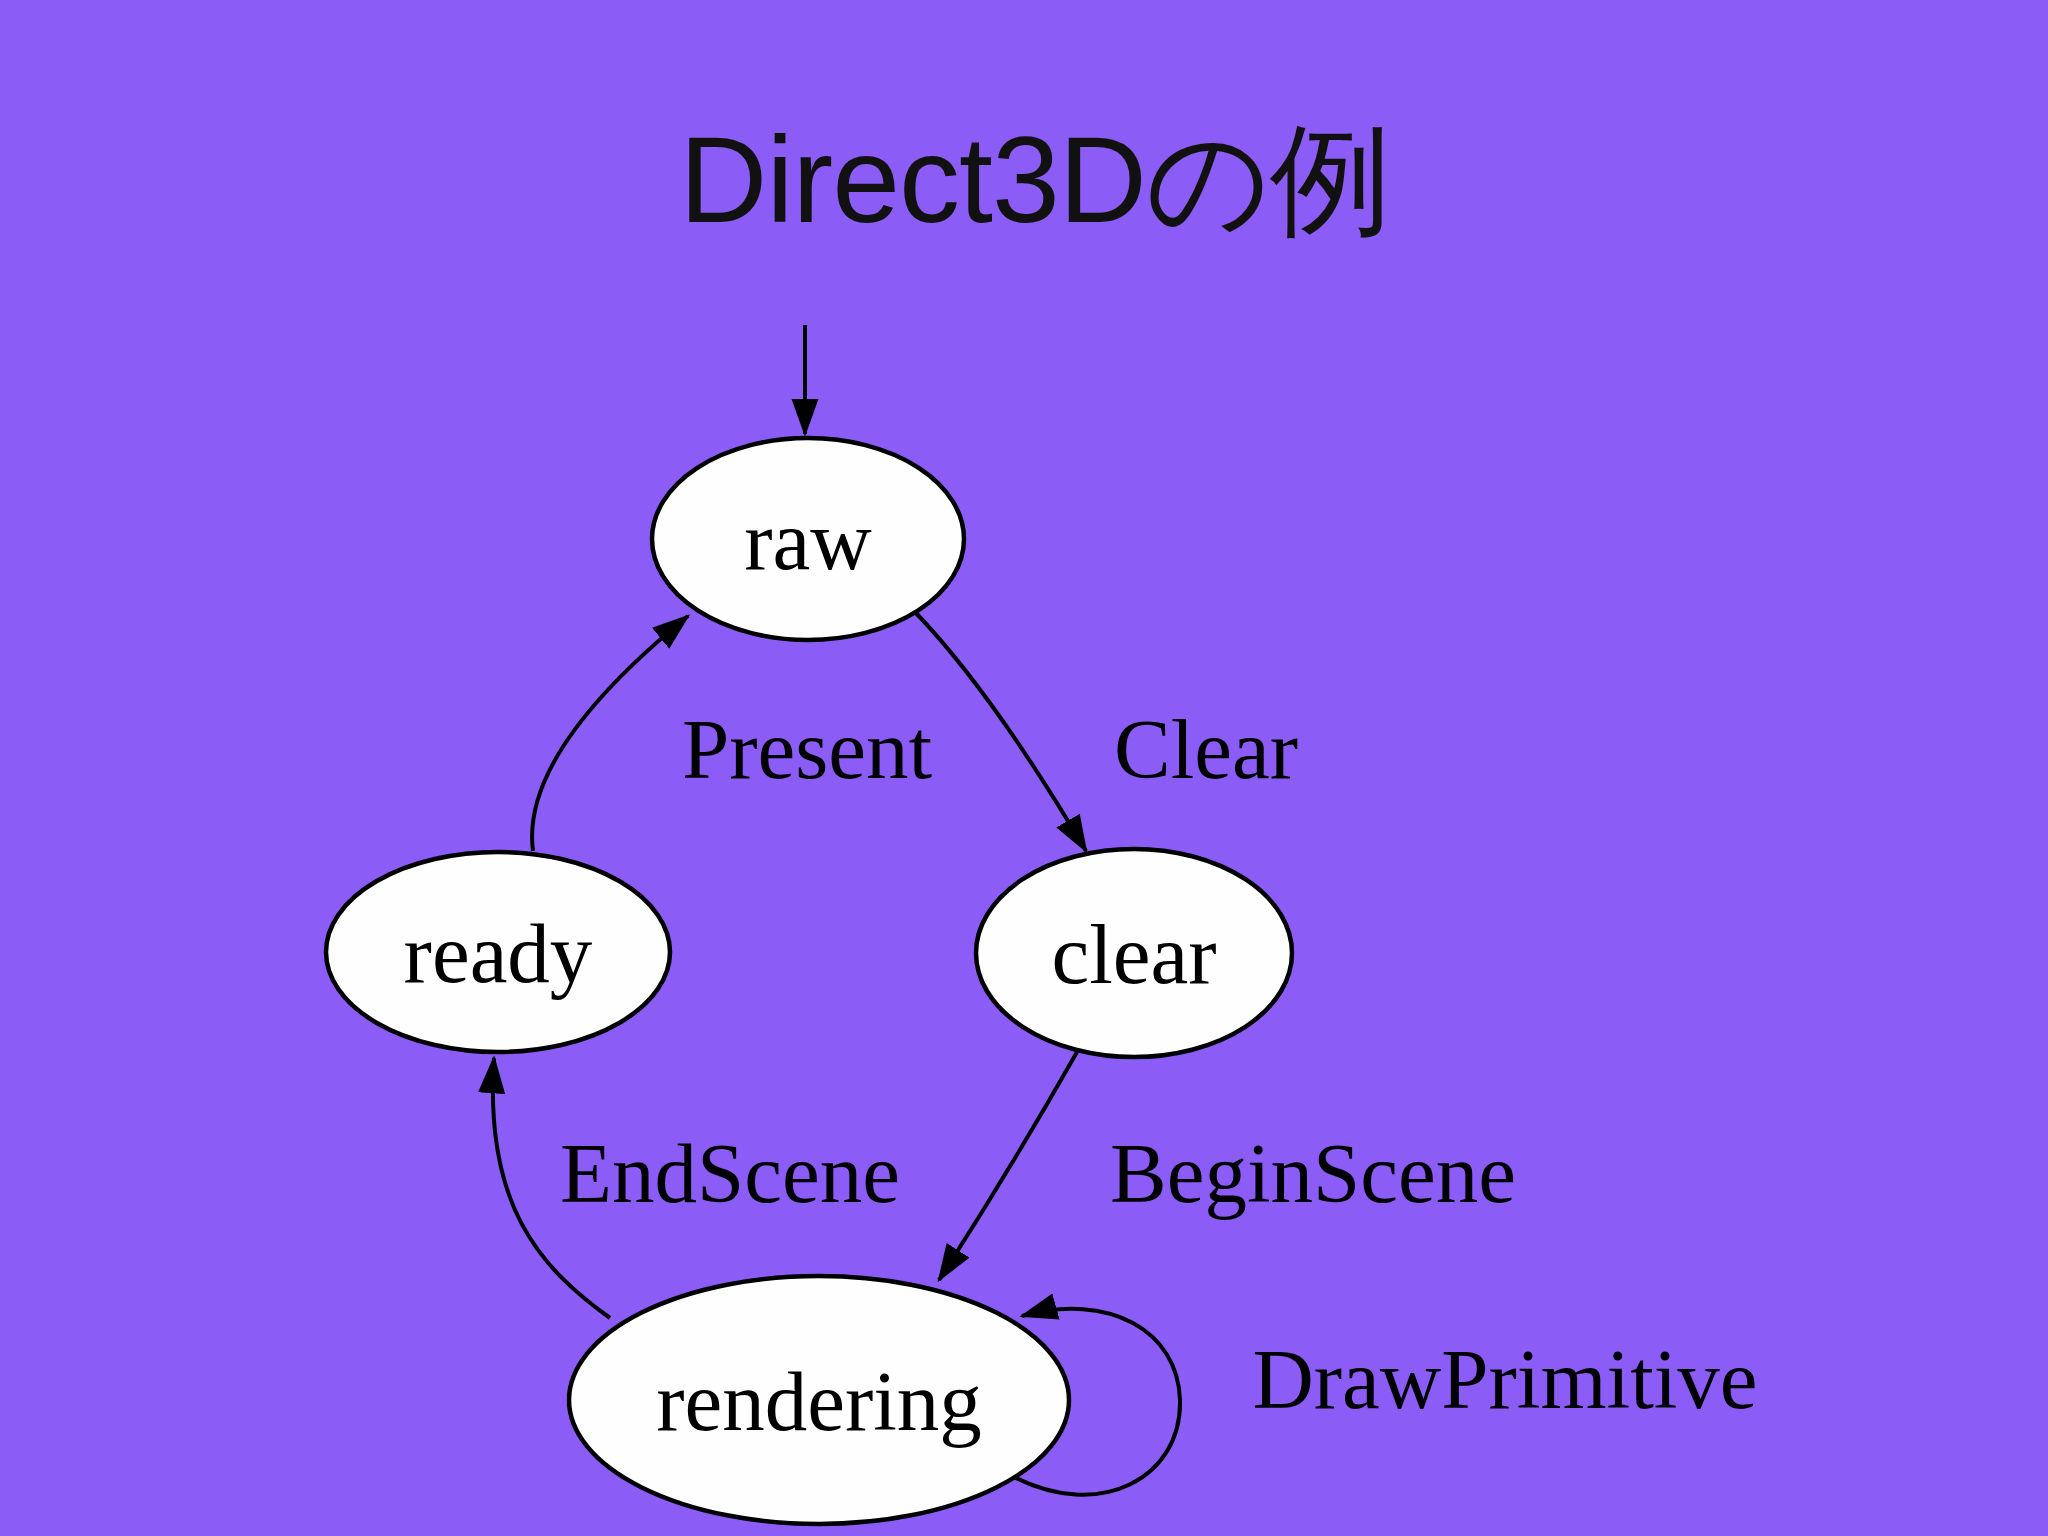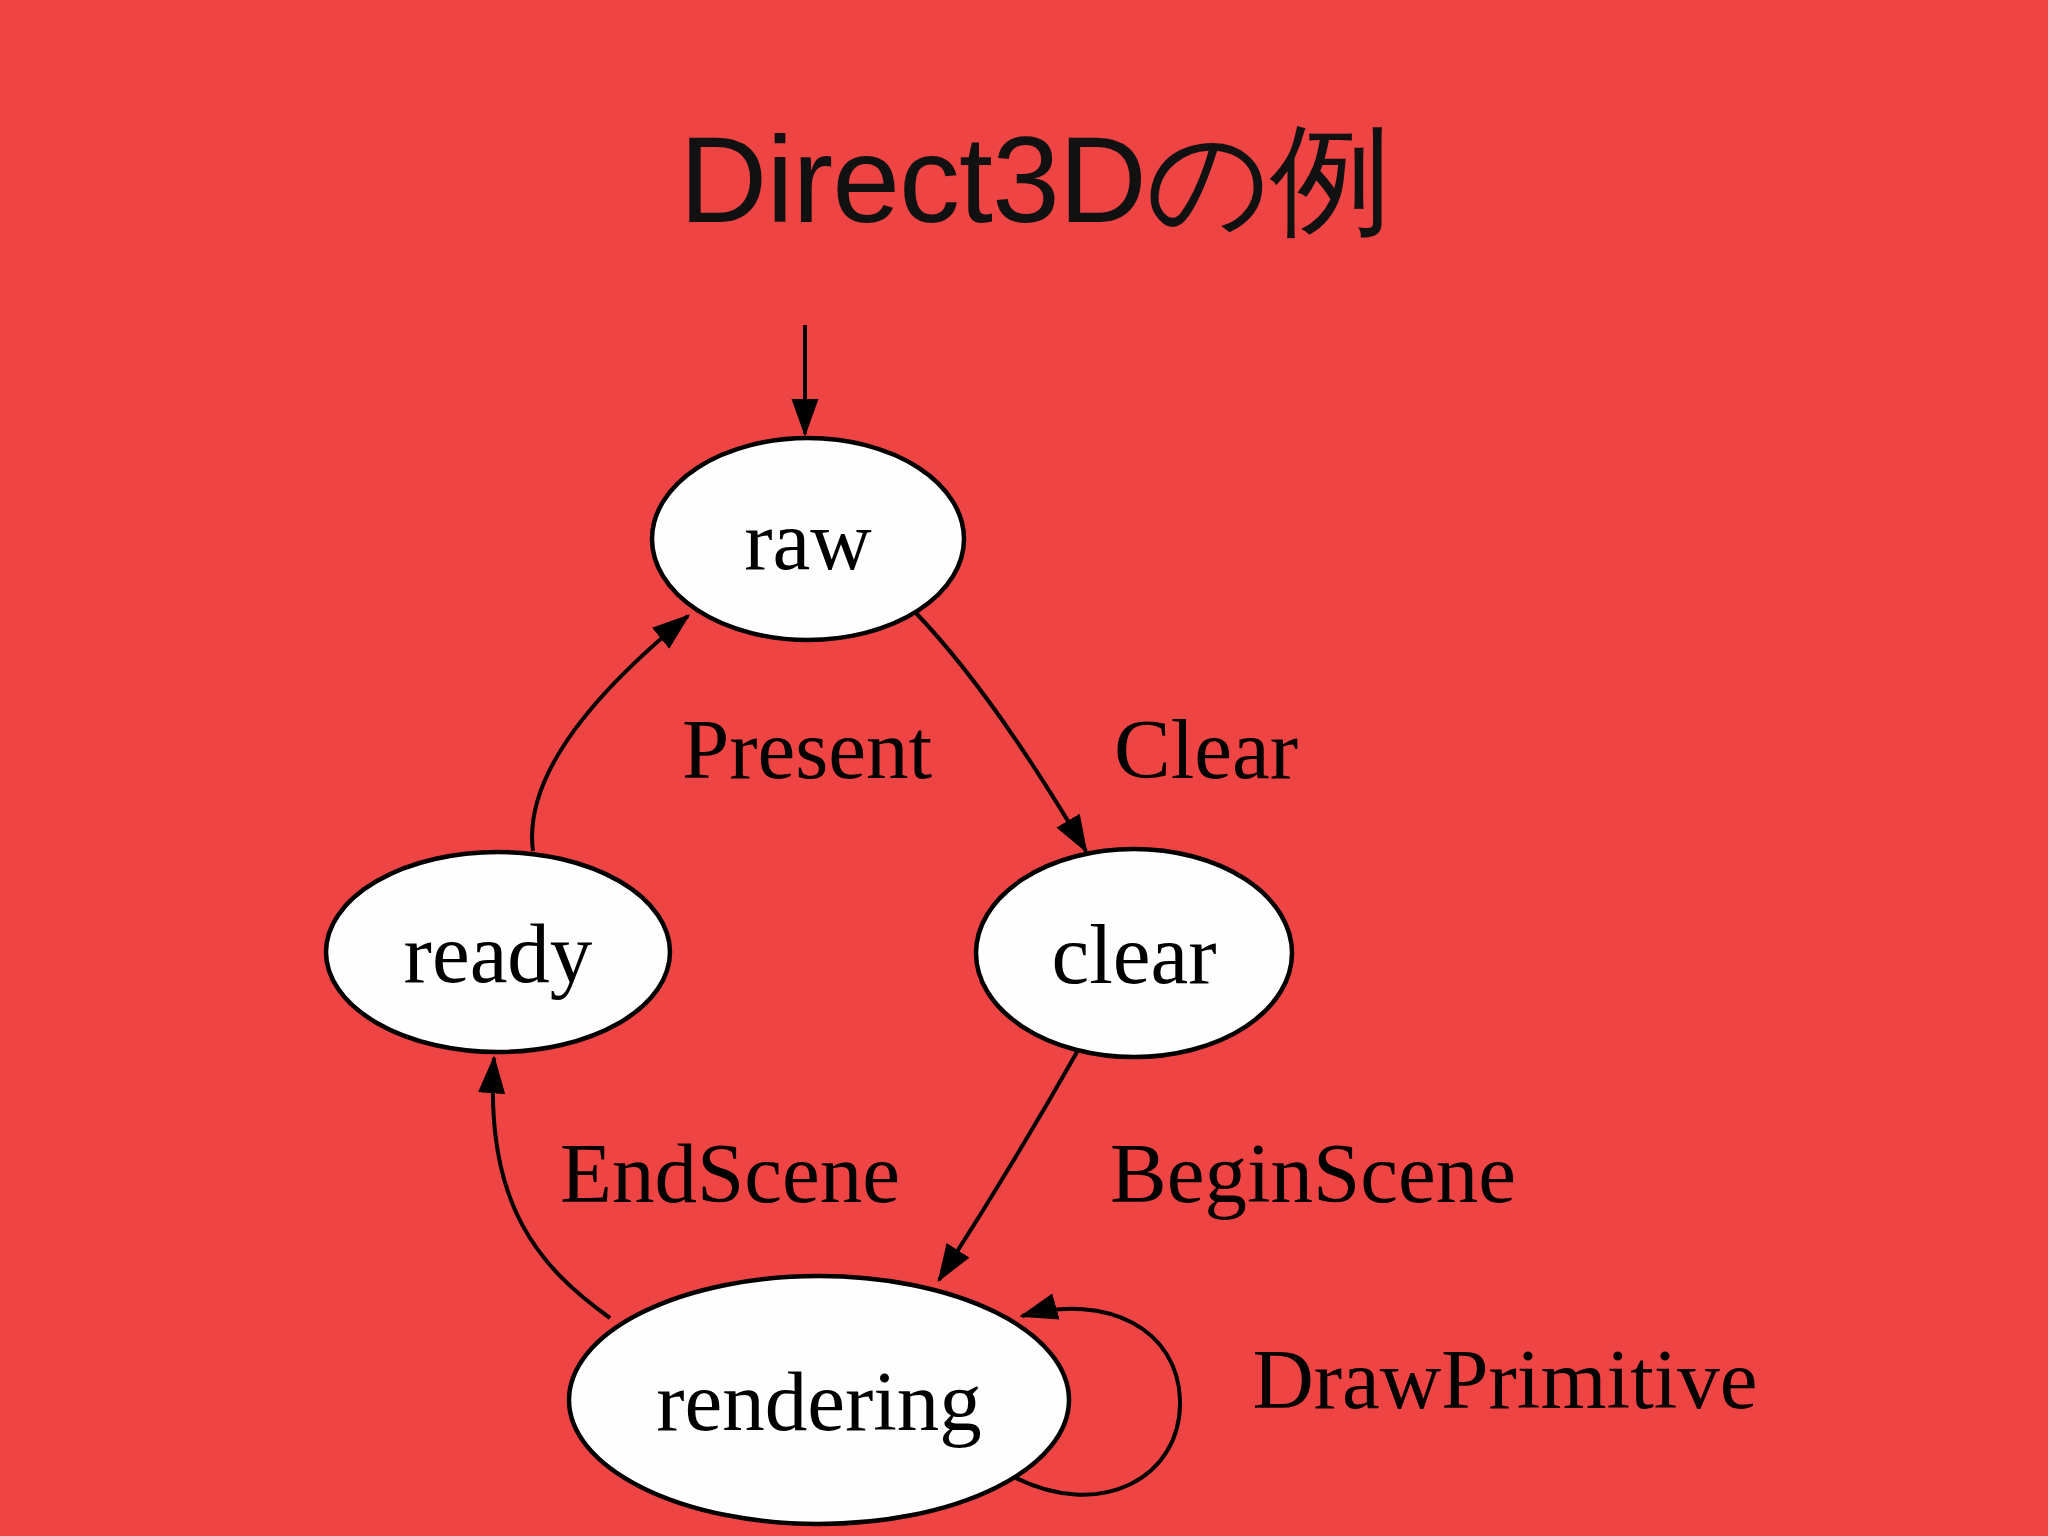--- a/index.html
+++ b/index.html
@@ -4,21 +4,21 @@
 <style>
   html, body {
     margin: 0;
     padding: 0;
     background: #ffffff;
   }
   .slide {
     position: relative;
     width: 2048px;
     height: 1536px;
-    background: #ef4444;
+    background: #8b5cf6;
     overflow: hidden;
     font-family: "Liberation Sans", sans-serif;
   }
   svg { display: block; }
   .title-text {
     font-family: "Liberation Sans", sans-serif;
     font-size: 122px;
     fill: #111111;
     letter-spacing: -1px;
   }

